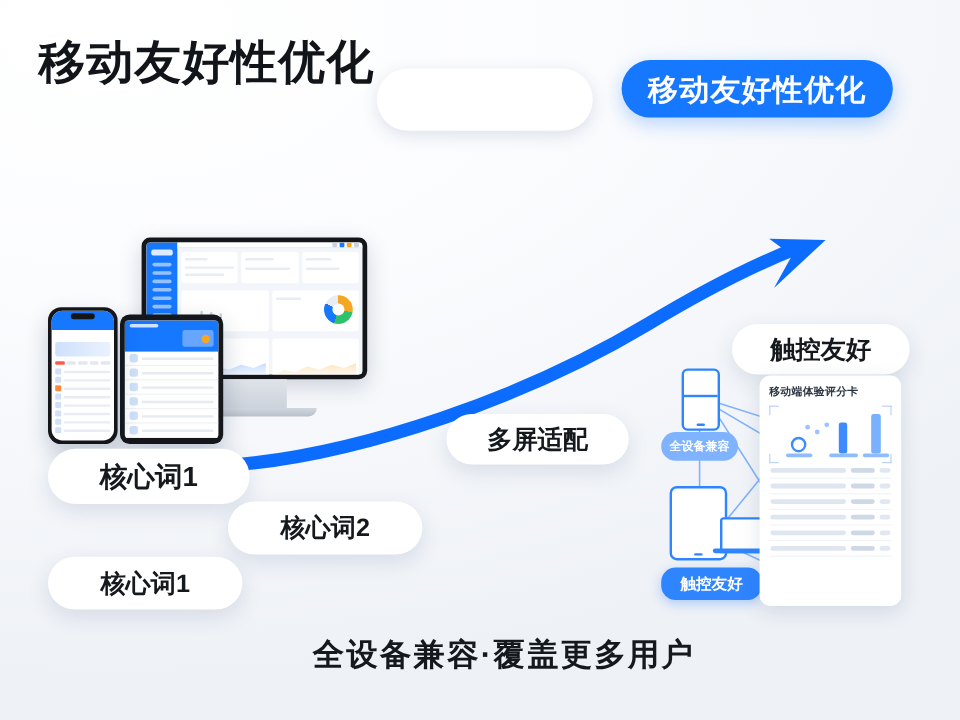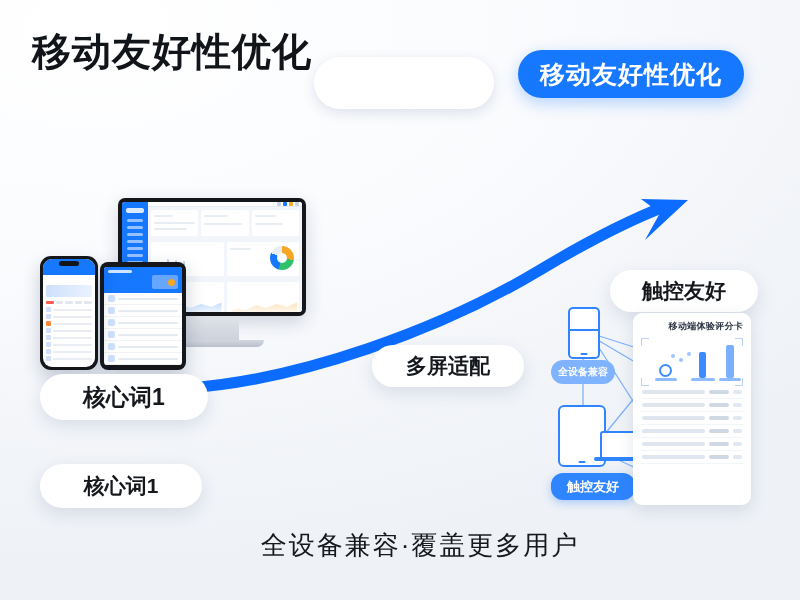--- a/index.html
+++ b/index.html
@@ -43,21 +43,21 @@
     display:flex;align-items:center;justify-content:center;
     color:#ffffff;font-size:25px;font-weight:700;letter-spacing:1px;
     box-shadow:0 5px 16px rgba(22,119,255,.30);
   }
   .hd-sub{
     position:absolute;left:0;right:0;top:122px;text-align:center;
     font-size:40px;font-weight:700;letter-spacing:2px;color:#111418;
   }
   .hd-foot{
     position:absolute;left:0;right:0;top:528px;text-align:center;
-    font-size:26px;font-weight:400;letter-spacing:2px;color:#15181c;padding-left:40px;
+    font-size:26px;font-weight:700;letter-spacing:2px;color:#15181c;padding-left:40px;
   }
   
   .devices{position:absolute;left:24px;top:190px;width:300px;height:190px;}
   .imac{position:absolute;left:94px;top:8px;width:188px;}
   .imac .screen{
     width:188px;height:118px;background:#141619;border-radius:7px;
     padding:4px;box-sizing:border-box;
     box-shadow:0 6px 18px rgba(20,40,80,.18);
   }
   .imac .inner{width:100%;height:100%;border-radius:3px;overflow:hidden;background:#f3f6fb;display:flex;}
@@ -136,21 +136,21 @@
   #pill-layout{left:372px;top:345px;width:152px;height:42px;font-size:21px;}
   #pill-touch{left:610px;top:270px;width:148px;height:42px;font-size:21px;}
   
   .mini{position:absolute;left:548px;top:305px;width:222px;height:205px;}
   .mini svg{position:absolute;left:0;top:0;}
   .card{
     position:absolute;left:85px;top:8px;width:118px;height:192px;
     background:#fff;border-radius:9px;box-shadow:0 5px 16px rgba(30,60,110,.13);
     padding:7px 8px;box-sizing:border-box;
   }
-  .card-title{font-size:9px;font-weight:700;color:#2b3442;text-align:right;
+  .card-title{font-size:9px;font-weight:700;color:#2b3442;text-align:left;
     filter:blur(.35px);letter-spacing:.3px;}
   .card-chart{position:relative;height:48px;margin-top:5px;}
   .brk{position:absolute;width:7px;height:7px;border:1px solid #bcd3f5;}
   .brk.tl{left:0;top:0;border-right:0;border-bottom:0;}
   .brk.tr{right:0;top:0;border-left:0;border-bottom:0;}
   .brk.bl{left:0;bottom:0;border-right:0;border-top:0;}
   .brk.br{right:0;bottom:0;border-left:0;border-top:0;}
   .cbar{position:absolute;bottom:8px;background:#3d8bff;border-radius:2px;}
   .cbase{position:absolute;bottom:5px;height:3px;border-radius:2px;background:#8fbcff;}
   .cdot{position:absolute;width:4px;height:4px;border-radius:50%;background:#9dc4ff;}
@@ -342,20 +342,21 @@
       </div>
     </div>
   </div>
 
   <svg class="arrow-svg" viewBox="0 0 800 600">
     <path d="M188 388 C 300 380, 440 330, 540 270 C 600 234, 640 216, 666 206" stroke="#0c6cff" stroke-width="11" fill="none" stroke-linecap="round"></path>
     <path d="M688 200 L 641 199 L 660 213 L 645 240 Z" fill="#0c6cff"></path>
   </svg>
 
   <div class="pill" id="pill-kw1">核心词1</div>
+  <div class="pill" id="pill-kw2">核心词2</div>
   <div class="pill" id="pill-kw3">核心词1</div>
   <div class="pill" id="pill-layout">多屏适配</div>
   <div class="pill" id="pill-touch">触控友好</div>
 
   <div class="mini">
     <svg width="222" height="205">
       <g stroke="#6aa6ff" stroke-width="1.3" fill="none" opacity=".85">
         <path d="M48 30 L 92 44"></path>
         <path d="M48 34 L 92 60"></path>
         <path d="M48 38 L 90 104"></path>

